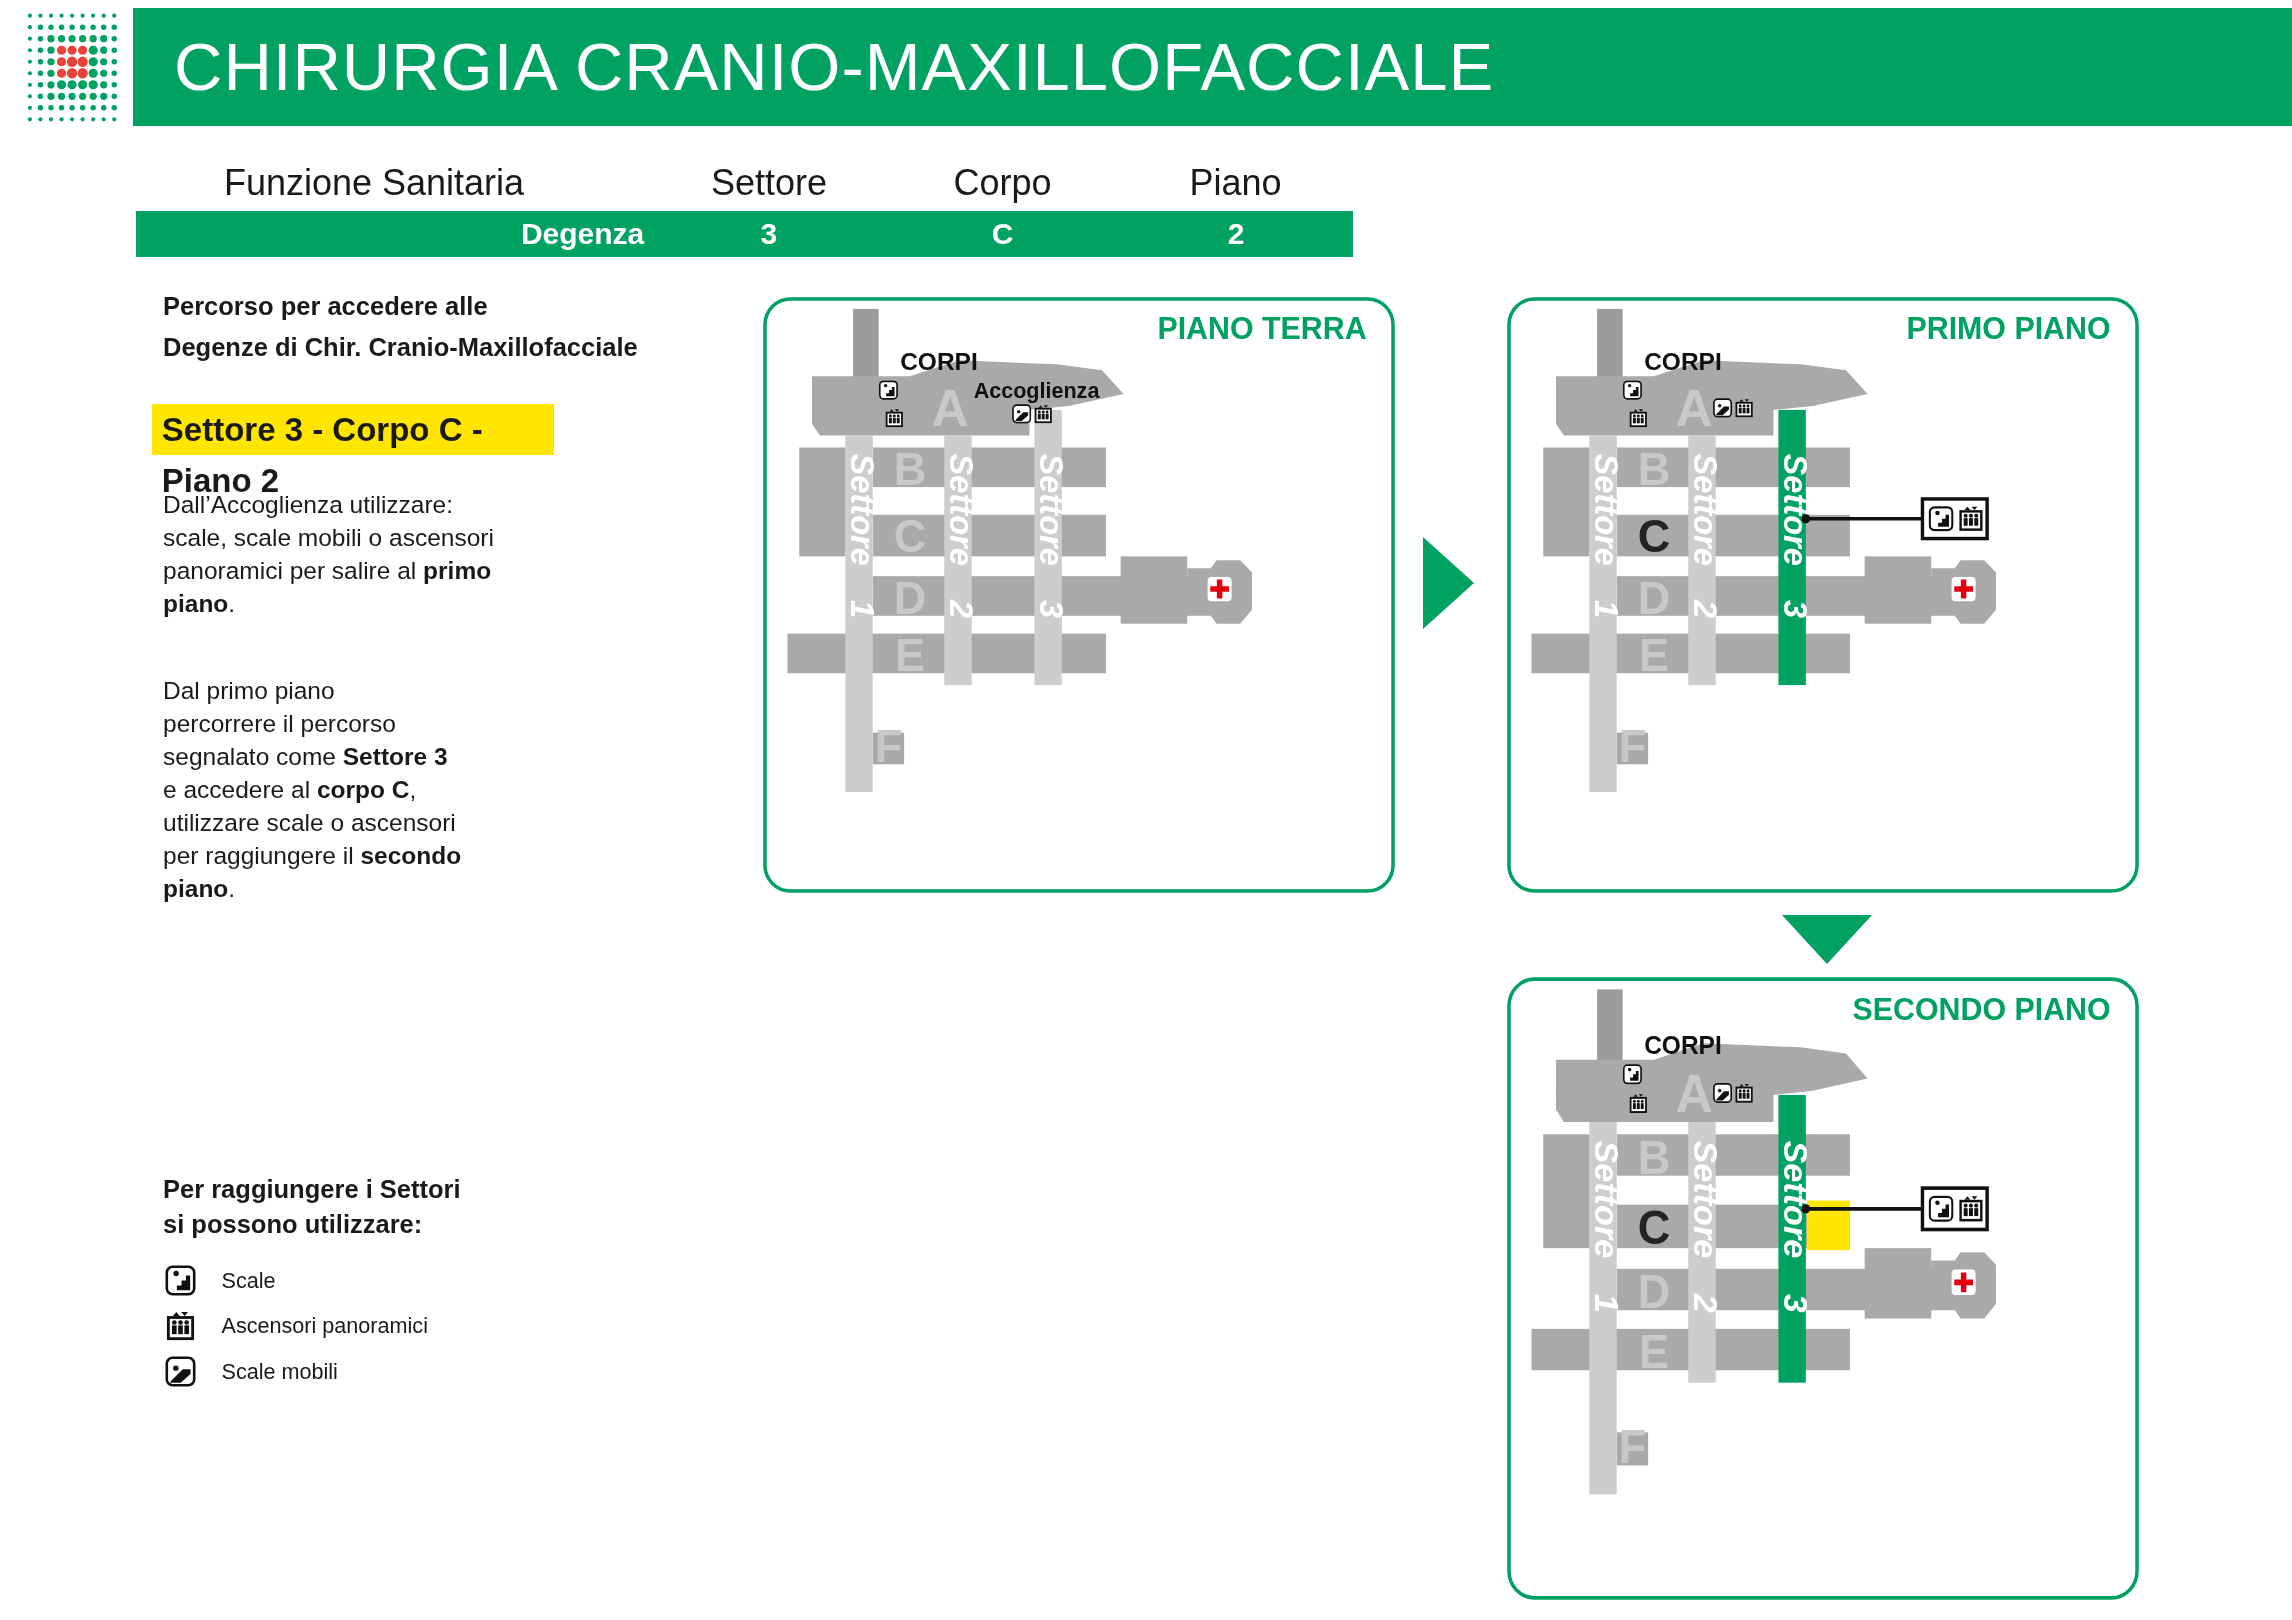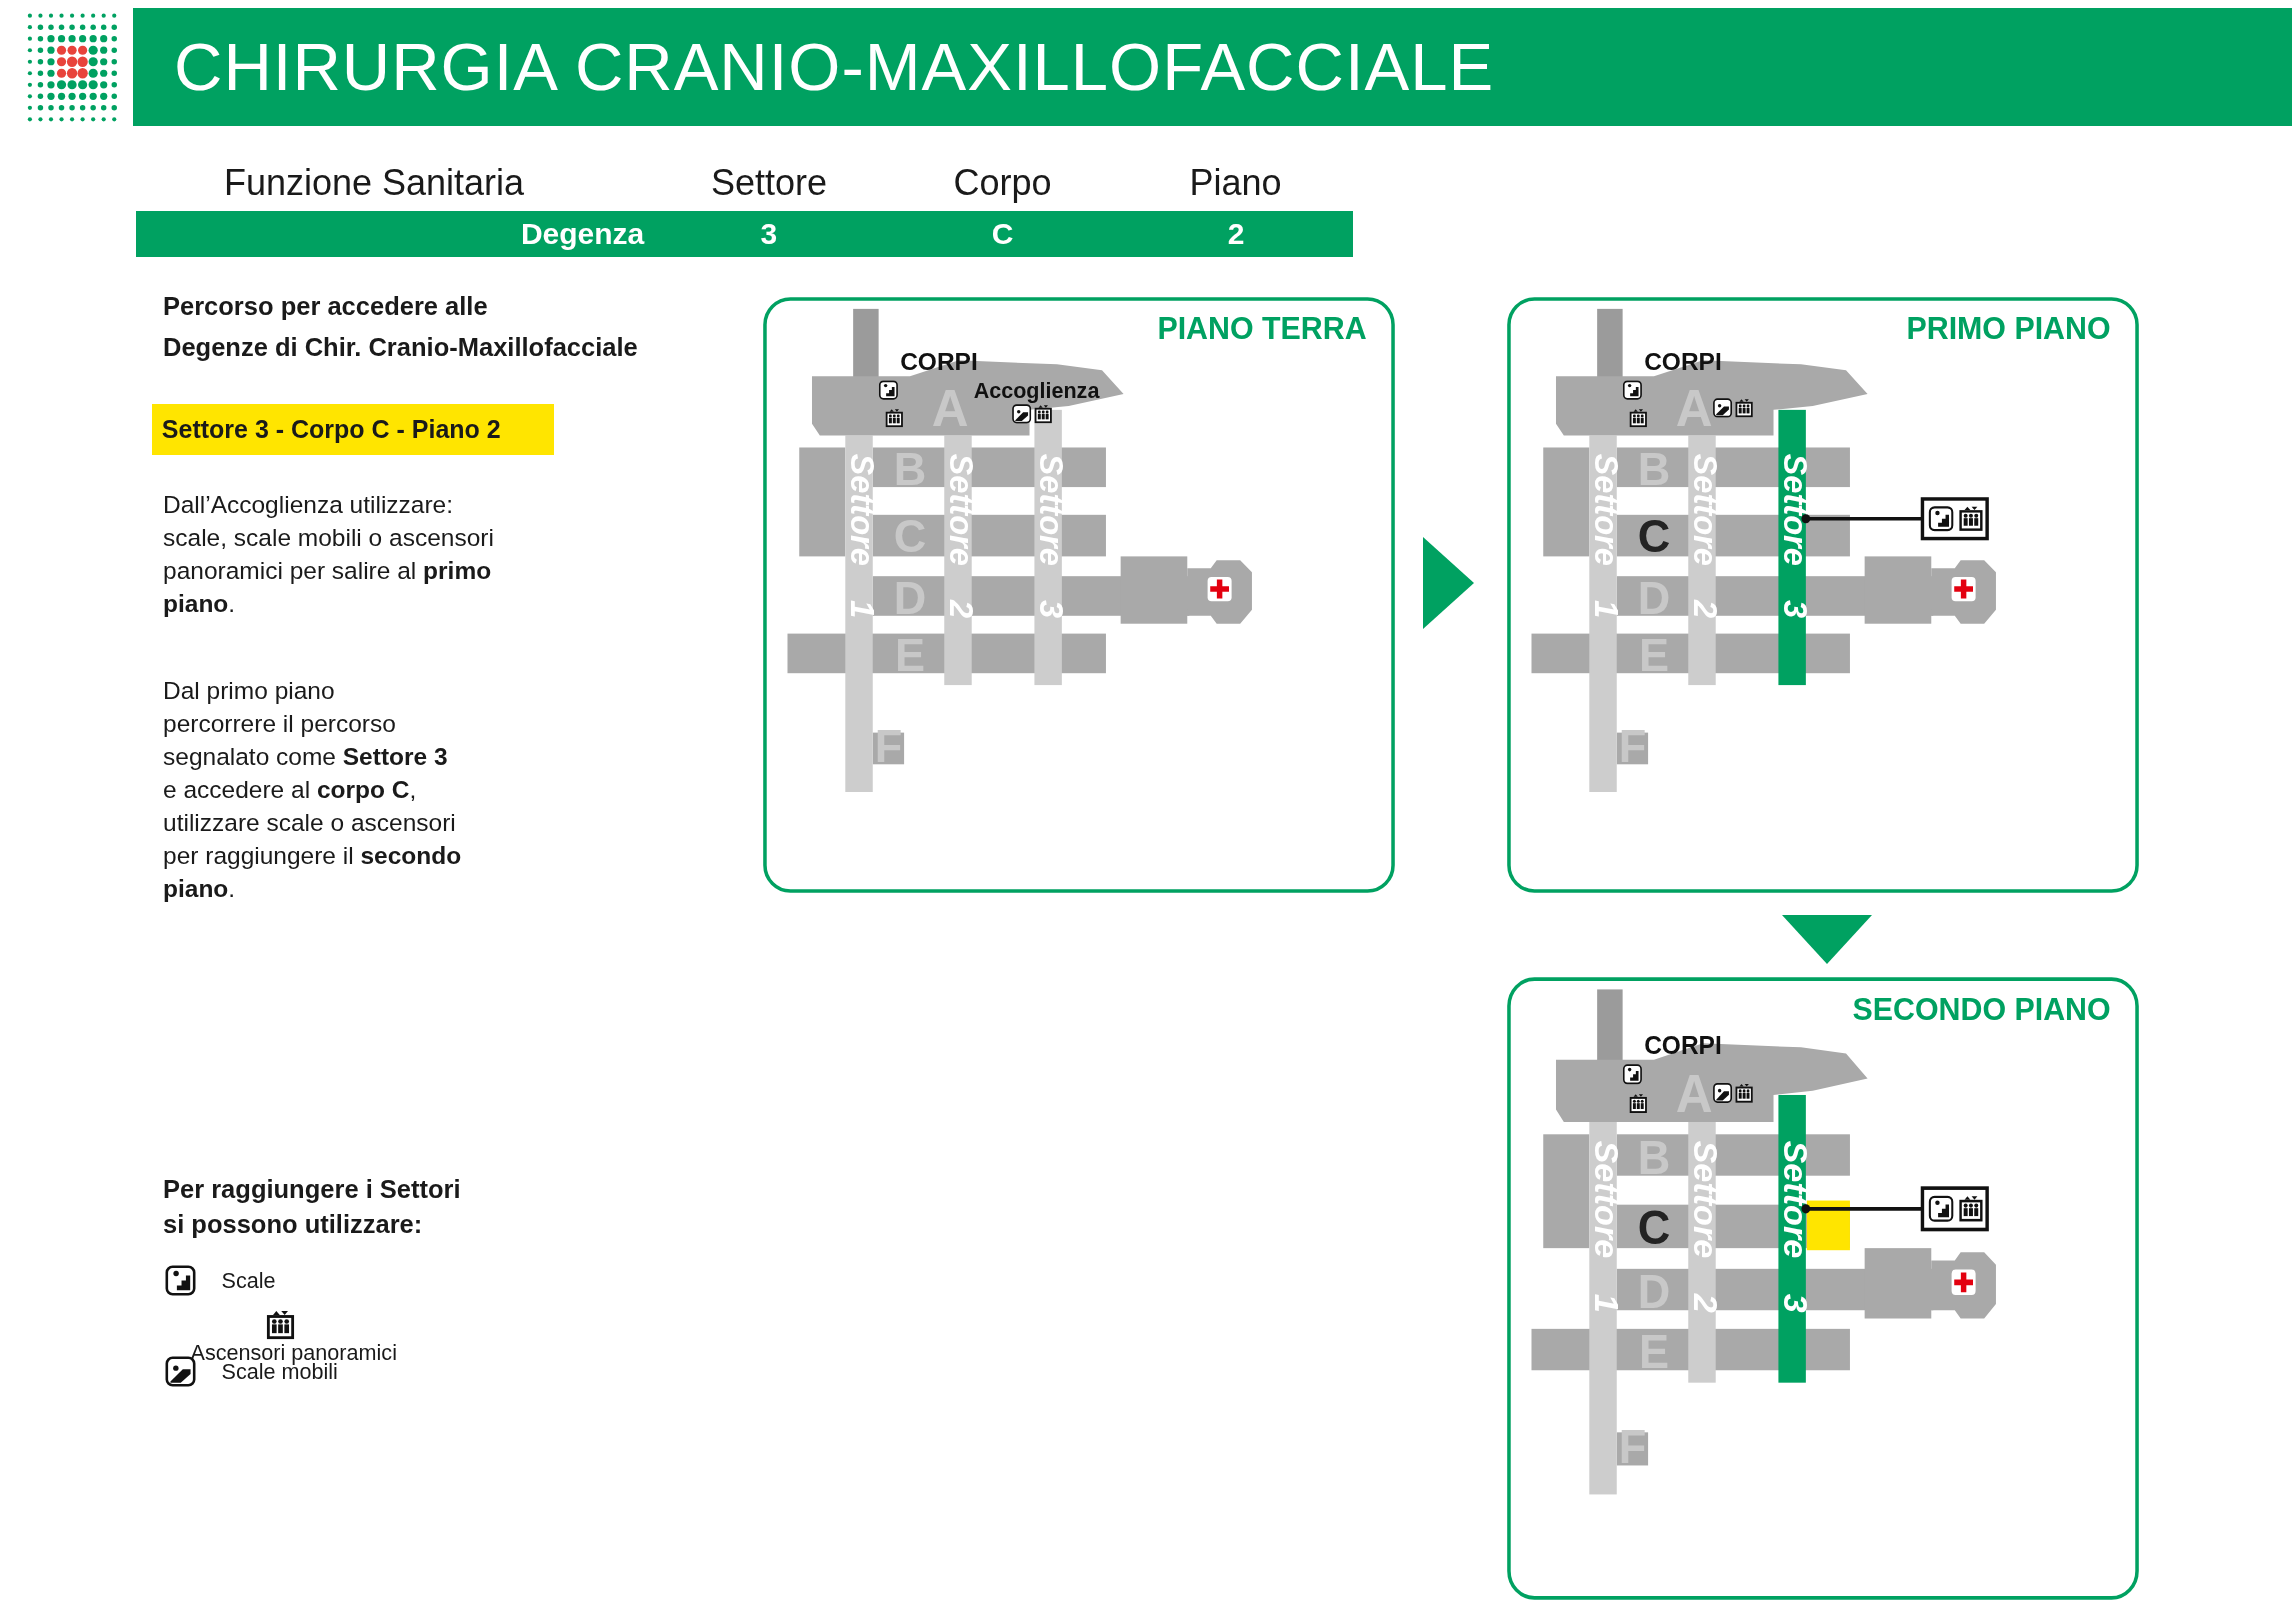--- a/index.html
+++ b/index.html
@@ -32,28 +32,28 @@
   .lbl-corpo{left:886px;width:233px;}
   .lbl-piano{left:1119px;width:233px;}
   .green-cell{top:211px;height:46px;background:var(--green);color:#fff;font-weight:bold;font-size:30px;line-height:46px;}
   .cell-funzione{left:136px;width:524px;text-align:right;padding-right:15.7px;}
   .cell-group{left:652px;width:701px;display:flex;}
   .cell-group span{flex:1;text-align:center;}
 
   
   .intro{left:163px;top:286px;font-size:25.5px;font-weight:bold;line-height:41px;}
   .hl-box{left:152px;top:404px;width:402px;height:51px;background:var(--yellow);
-          font-size:25px;font-weight:bold;line-height:51px;padding-left:9.8px;}
+          font-size:33px;font-weight:bold;line-height:51px;padding-left:9.8px;}
   .para{left:163px;font-size:24.5px;line-height:33px;}
   .para1{top:488px;}
   .para2{top:674px;}
   .para b{font-weight:bold;}
   .legend-head{left:163px;top:1172px;font-size:25.5px;font-weight:bold;line-height:35px;}
   .legend-item{left:165px;height:33px;display:flex;align-items:center;}
-  .li-1{top:1264px;} .li-2{top:1309px;flex-direction:column;} .li-3{top:1355px;}
+  .li-1{top:1264px;} .li-2{top:1309px;} .li-3{top:1355px;}
   .legend-item svg{width:31px;height:31px;flex:0 0 31px;}
   .legend-item .li-label{margin-left:25.5px;font-size:21.6px;white-space:nowrap;}
 
   
   .arrow-right{left:1423px;top:537px;width:0;height:0;
     border-top:46px solid transparent;border-bottom:46px solid transparent;border-left:51px solid var(--green);}
   .arrow-down{left:1782px;top:915px;width:0;height:0;
     border-left:45px solid transparent;border-right:45px solid transparent;border-top:49px solid var(--green);}
 
   

